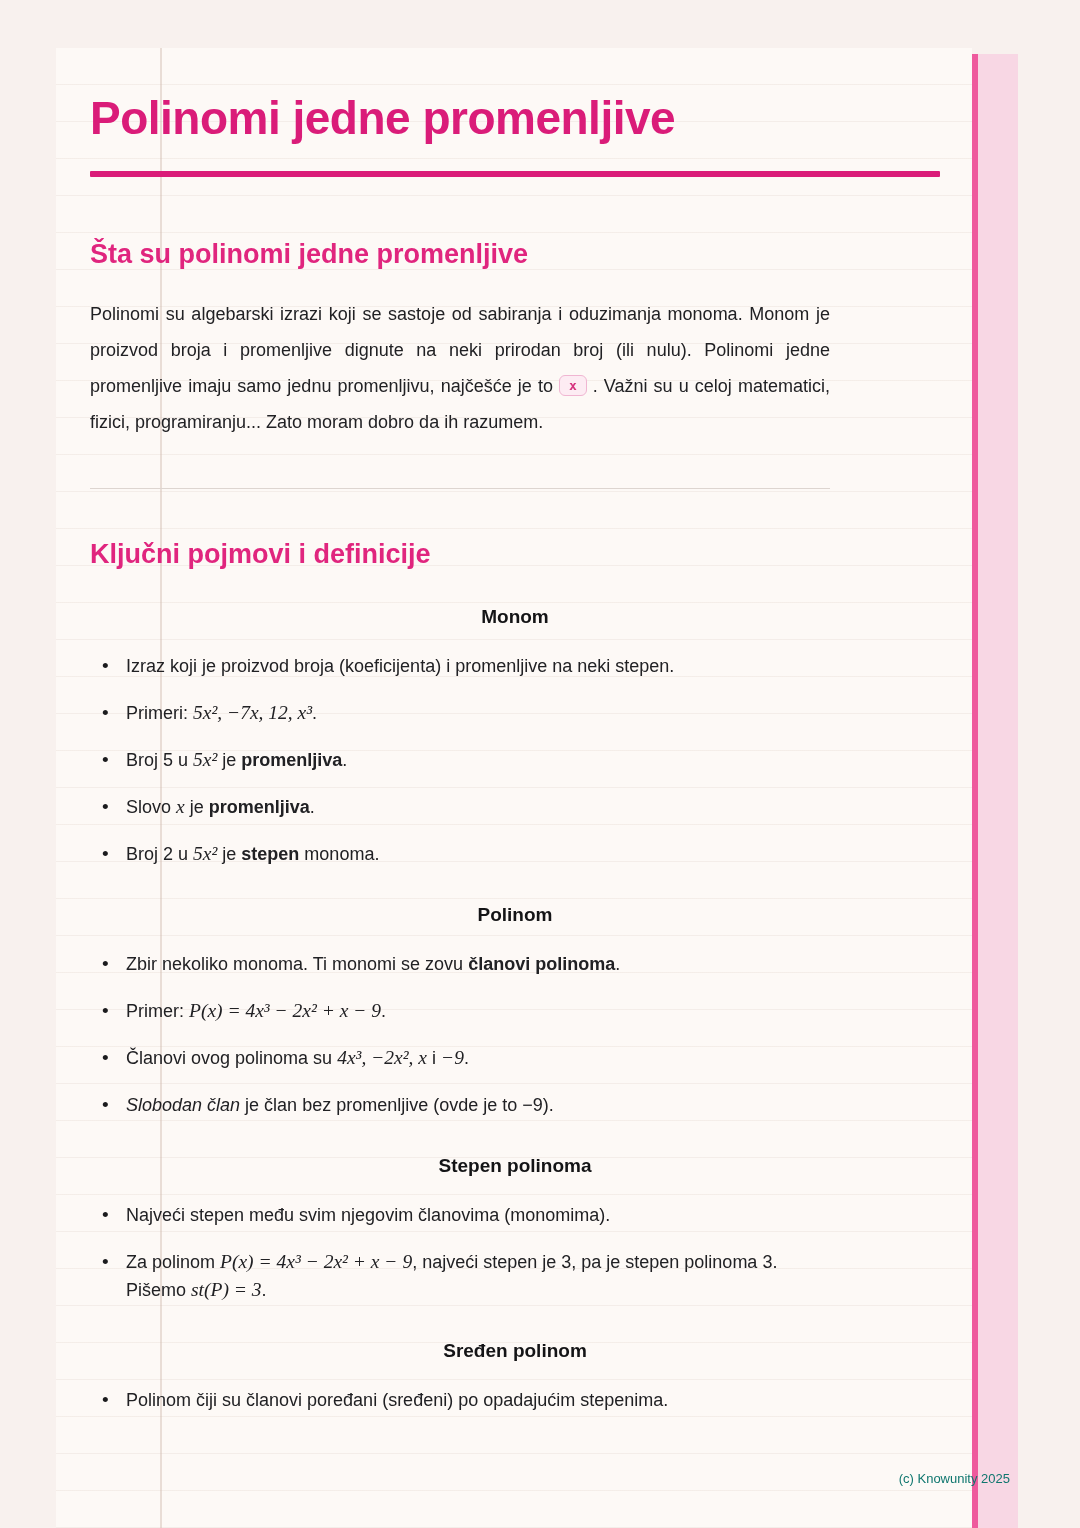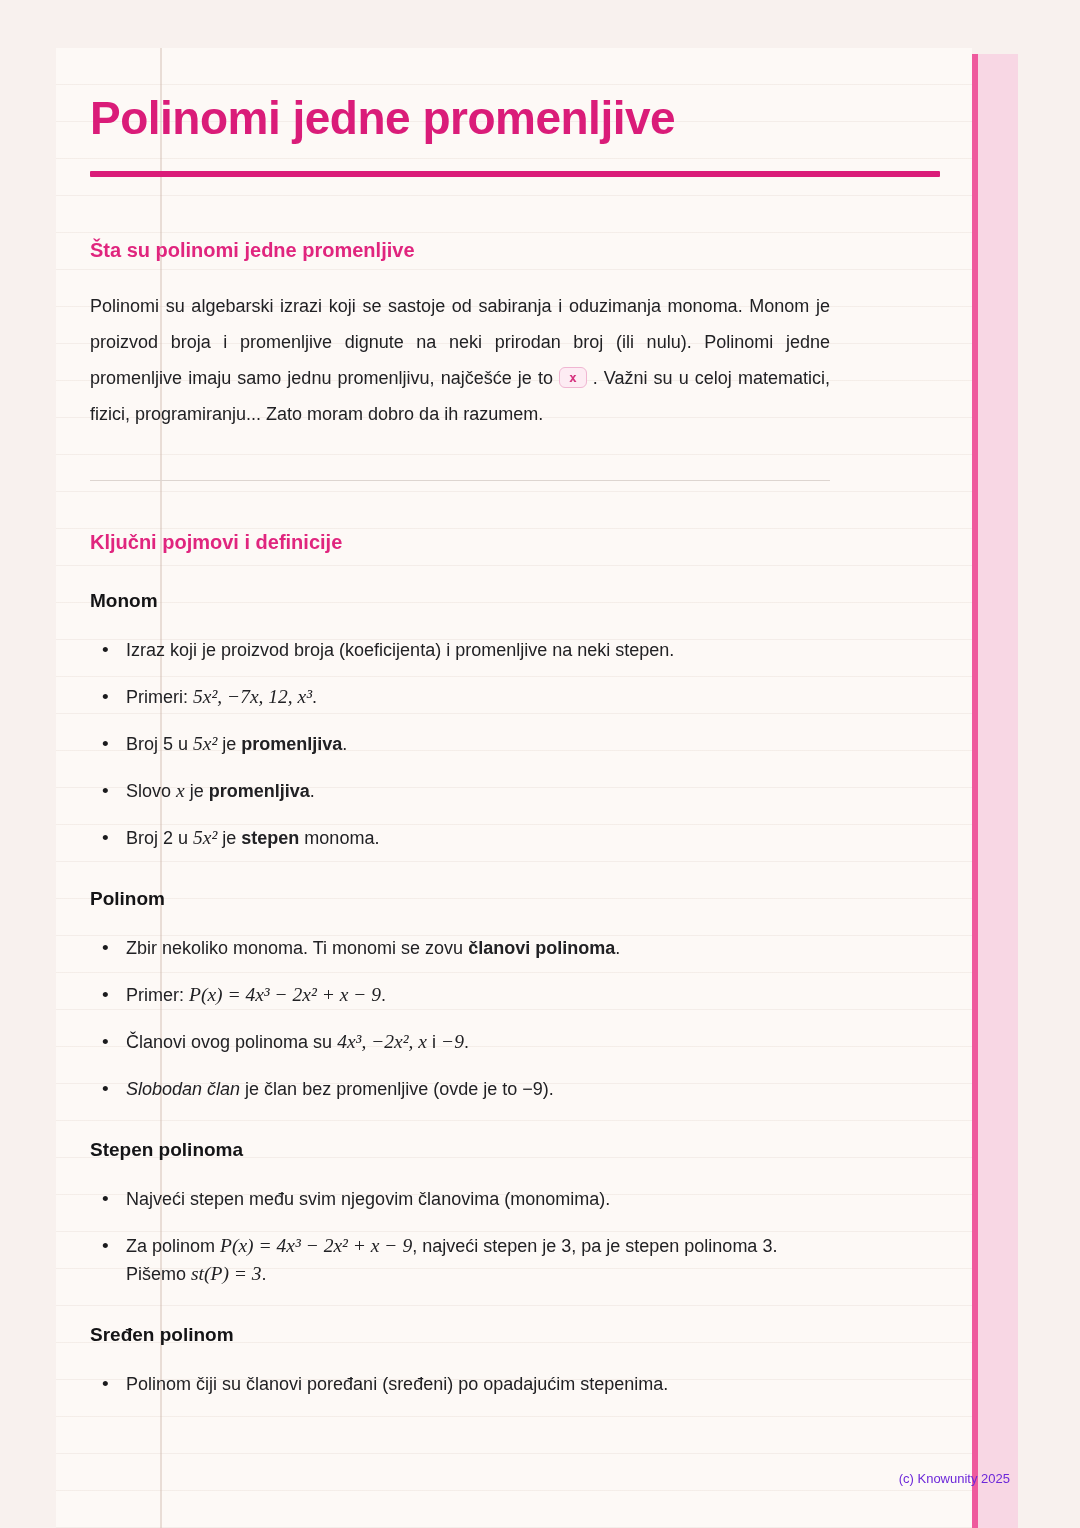--- a/index.html
+++ b/index.html
@@ -61,21 +61,21 @@
   }
   .title-rule {
     height:6px;
     background:#da1c79;
     margin-top:26px;
     border-radius:1px;
   }
 
   h2.section-heading {
     margin:62px 0 0;
-    font-size:20px;
+    font-size:27px;
     font-weight:700;
     color:#e0257e;
   }
   h2.section-heading.second { margin-top:50px; }
 
   p.intro {
     width:740px;
     margin:26px 0 0;
     font-size:18px;
     line-height:36px;
@@ -88,20 +88,21 @@
     border:none;
     border-top:1px solid #ddd5d0;
     margin:48px 0 0;
   }
 
   h3.subheading {
     margin:36px 0 0;
     font-size:19px;
     font-weight:700;
     color:#141416;
+    text-align:center;
   }
 
   ul.bullets {
     margin:24px 0 0;
     padding:0;
     width:740px;
     list-style:none;
   }
   ul.bullets li {
     position:relative;
@@ -139,21 +140,21 @@
     padding:3px 9px;
     margin:0 6px;
     line-height:1;
     vertical-align:2px;
   }
 
   .footer-credit {
     position:absolute;
     right:70px; bottom:42px;
     font-size:13px;
-    color:#6d28d9;
+    color:#0f766e;
   }
 </style>
 </head>
 <body>
 
 <div class="page">
 
   <div class="paper"></div>
   <div class="ruled"></div>
   <div class="margin-line"></div>

